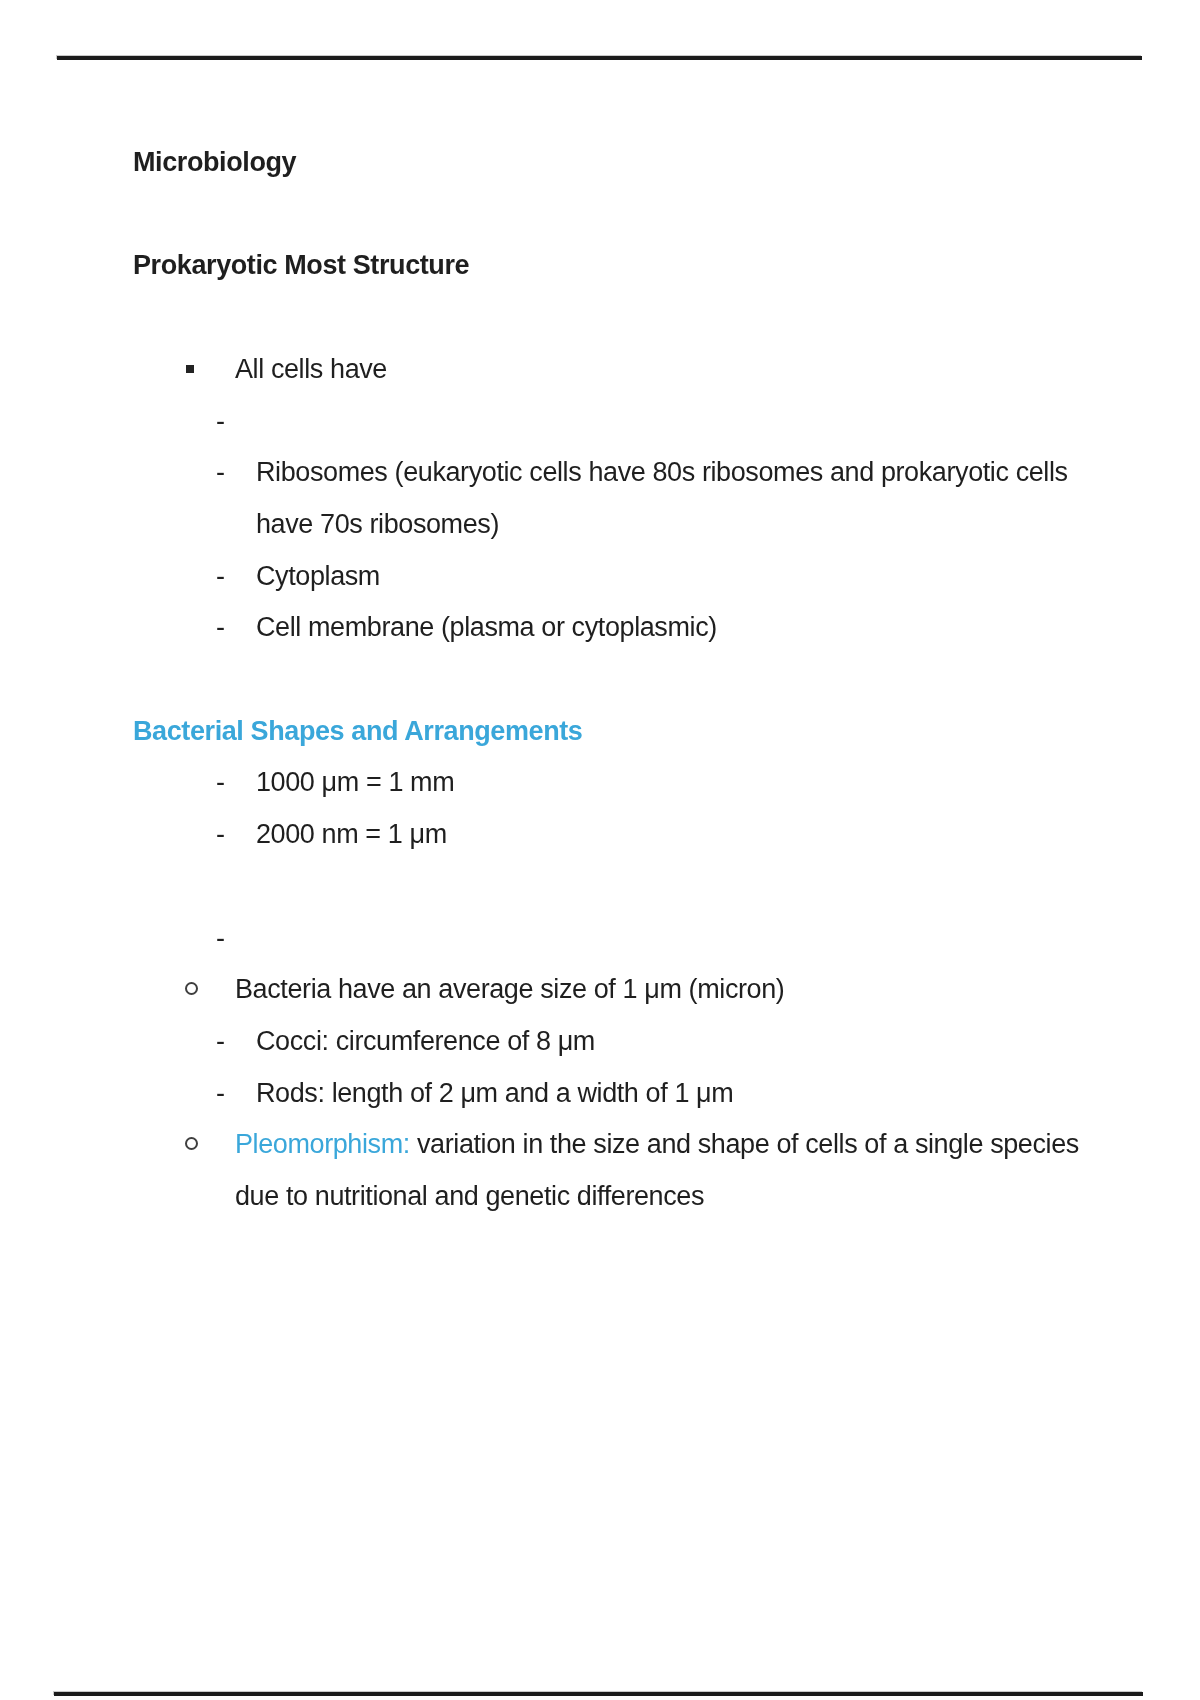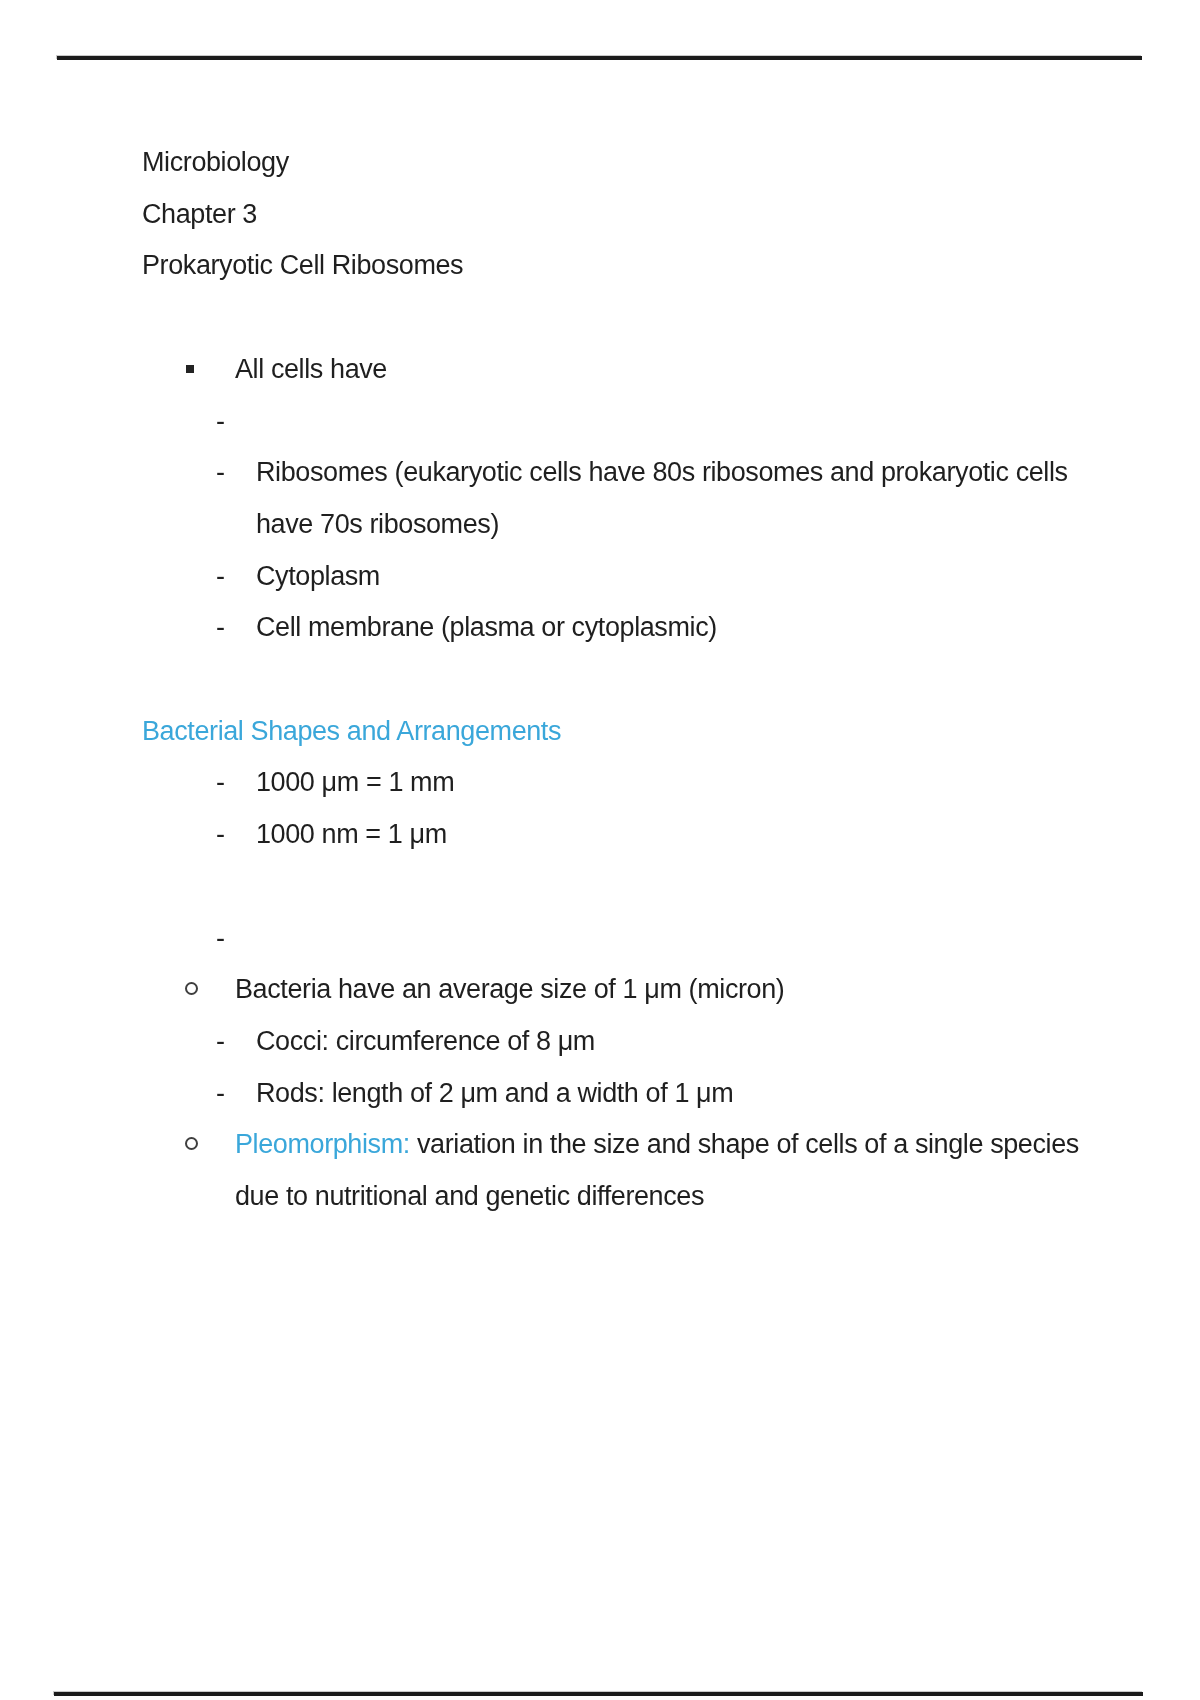--- a/index.html
+++ b/index.html
@@ -26,21 +26,21 @@
   
   .line{
     position:absolute;
     left:0;right:0;
     top:calc(136px + (var(--i) * 51.7px));
     height:52px;
     line-height:52px;
     white-space:nowrap;
   }
   .t{position:absolute;line-height:52px;}
-  .t.margin{left:142px;}
+  .t.margin{left:133px;font-weight:bold;}
   .t.l1{left:235px;}
   .t.l2{left:256px;}
   .heading{color:var(--accent);}
   .kw{color:var(--accent);}
 
   .marker{position:absolute;}
   .marker.sq{
     left:186px;top:22px;width:8px;height:8px;
     background:#232323;
   }
@@ -56,25 +56,22 @@
 </head>
 <body>
 
 <div class="page">
 
   <div class="rule rule-top"></div>
 
   <div class="line" style="--i:0">
     <span class="t margin">Microbiology</span>
   </div>
-  <div class="line" style="--i:1">
-    <span class="t margin">Chapter 3</span>
-  </div>
   <div class="line" style="--i:2">
-    <span class="t margin">Prokaryotic Cell Ribosomes</span>
+    <span class="t margin">Prokaryotic Most Structure</span>
   </div>
 
   <div class="line" style="--i:4">
     <span class="marker sq"></span>
     <span class="t l1">All cells have</span>
   </div>
   <div class="line" style="--i:5">
     <span class="marker dash">-</span>
   </div>
   <div class="line" style="--i:6">
@@ -95,21 +92,21 @@
 
   <div class="line" style="--i:11">
     <span class="t margin heading">Bacterial Shapes and Arrangements</span>
   </div>
   <div class="line" style="--i:12">
     <span class="marker dash">-</span>
     <span class="t l2">1000 μm = 1 mm</span>
   </div>
   <div class="line" style="--i:13">
     <span class="marker dash">-</span>
-    <span class="t l2">1000 nm = 1 μm</span>
+    <span class="t l2">2000 nm = 1 μm</span>
   </div>
   <div class="line" style="--i:15">
     <span class="marker dash">-</span>
   </div>
   <div class="line" style="--i:16">
     <span class="marker circ"></span>
     <span class="t l1">Bacteria have an average size of 1 μm (micron)</span>
   </div>
   <div class="line" style="--i:17">
     <span class="marker dash">-</span>

